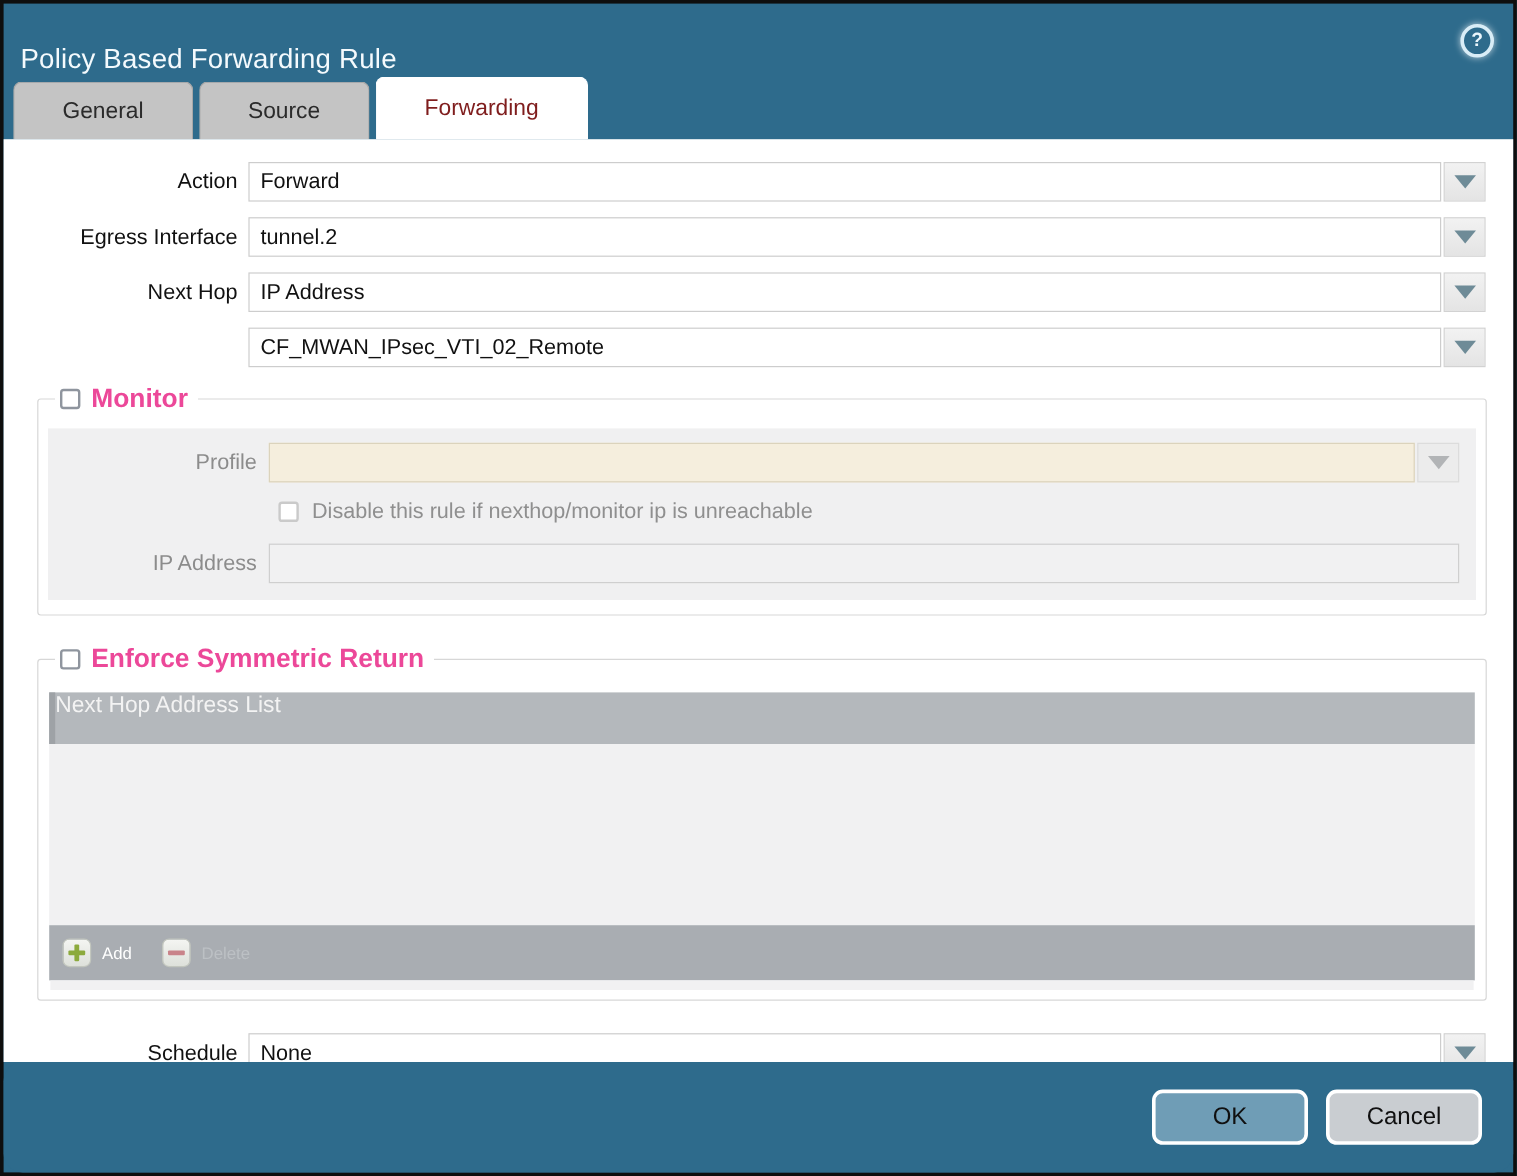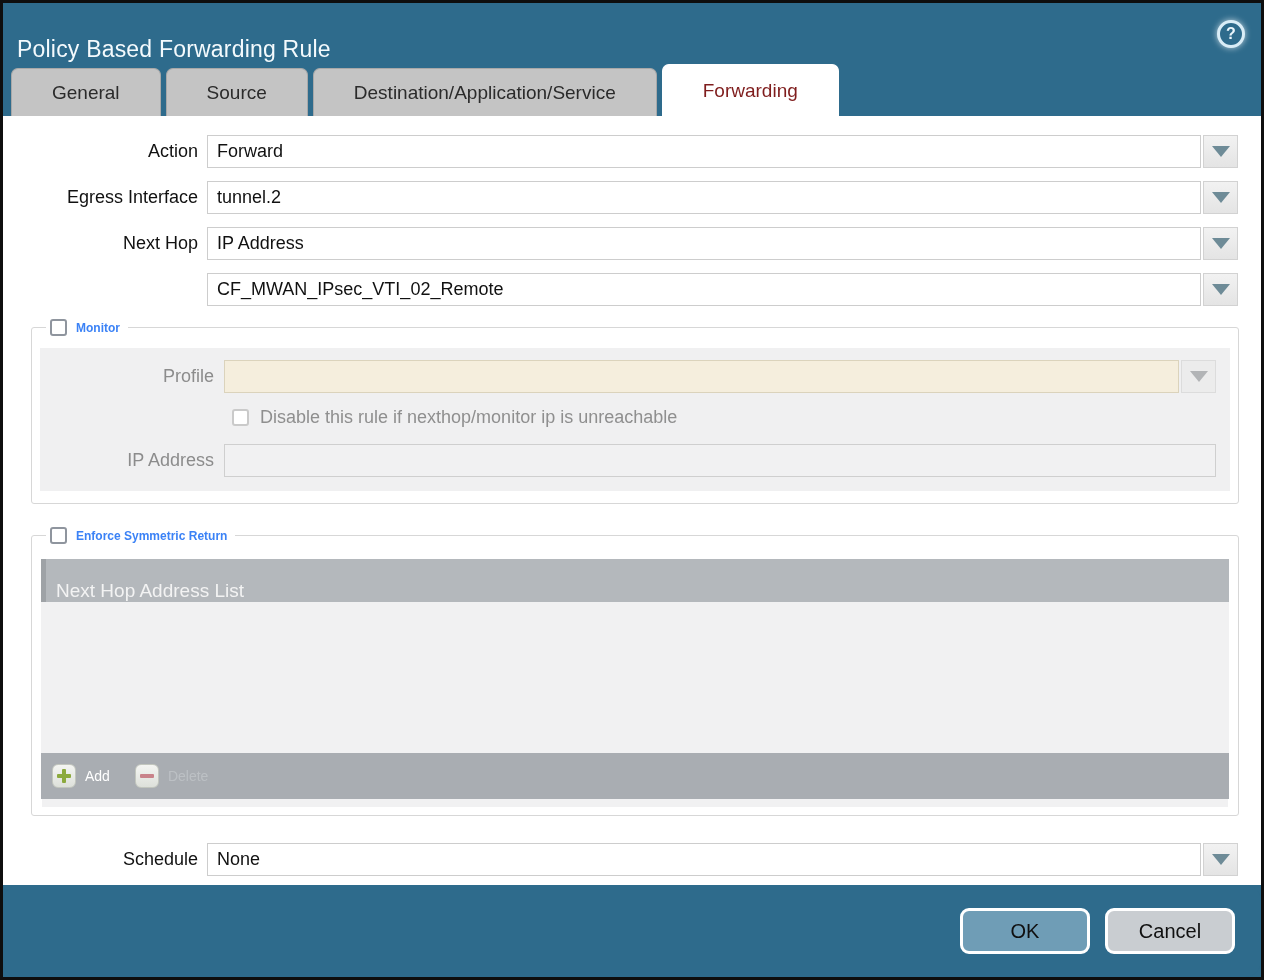--- a/index.html
+++ b/index.html
@@ -99,43 +99,42 @@
   }
   legend.group-legend {
     display: flex; align-items: center; gap: 9px;
     padding: 0 8px 0 4px; margin-left: 6px;
   }
   .checkbox {
     width: 17px; height: 17px; flex: 0 0 auto;
     background: #fff; border: 2px solid #8f959e; border-radius: 3px;
     cursor: pointer;
   }
-  .group-title { font-size: 12px; font-weight: bold; color: #3b82f6; }
+  .group-title { font-size: 22px; font-weight: bold; color: #ec4899; }
 
   .monitor-panel { background: #f0f0f1; padding: 12px 0 14px 0; }
   .panel-row { display: flex; align-items: center; }
   .panel-label {
     width: 184px; flex: 0 0 auto; text-align: right;
     font-size: 18px; color: #8c8c8c; padding-right: 10px;
   }
   .panel-field { flex: 1 1 auto; display: flex; align-items: center; margin-right: 14px; }
   .textbox.beige { background: #f5eedd; border-color: #dbd3bc; cursor: default; }
   .textbox.disabled-gray { background: #f1f1f2; border-color: #cfcfcf; cursor: default; }
   .disable-row { margin: 14px 0 16px 0; padding-left: 192px; display: flex; align-items: center; gap: 11px; }
   .checkbox.disabled { border: 2px solid #cacaca; cursor: default; }
   .disable-text { font-size: 18px; color: #8f8f8f; }
 
   
   fieldset.group.symmetric { margin-top: 23px; padding: 15px 8px 8px 8px; }
   .nh-table { margin: 0 1px; }
   .nh-header {
     height: 43px; background: #b4b8bc;
     border-left: 5px solid #9ea2a6;
-    display: flex; align-items: flex-end;
-    padding-left: 10px;
+    display: flex; align-items: flex-start;
     color: #f3f3f3; font-size: 19px;
   }
   .nh-body { height: 151px; background: #f1f1f2; }
   .nh-footer {
     height: 46px; background: #a9adb2;
     display: flex; align-items: center;
     padding-left: 11px; gap: 25px;
   }
   .tbl-btn { display: flex; align-items: center; gap: 9px; cursor: pointer; }
   .tbl-btn.disabled { cursor: default; }
@@ -179,21 +178,20 @@
   <div class="titlebar">
     <div class="title">Policy Based Forwarding Rule</div>
     <div class="help-icon">
       <span>?</span>
     </div>
   </div>
 
   <div class="tabbar">
     <div class="tab">General</div>
     <div class="tab">Source</div>
-    <div class="tab">Destination/Application/Service</div>
     <div class="tab active">Forwarding</div>
   </div>
 
   <div class="content">
 
     <div class="form-row">
       <div class="form-label">Action</div>
       <div class="field-area">
         <div class="textbox">Forward</div>
         <div class="dd-btn">

